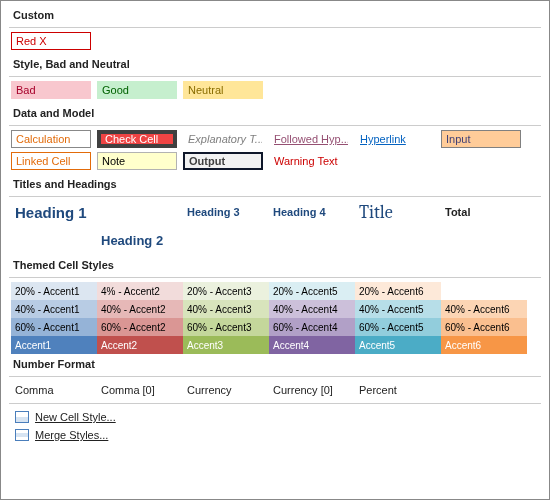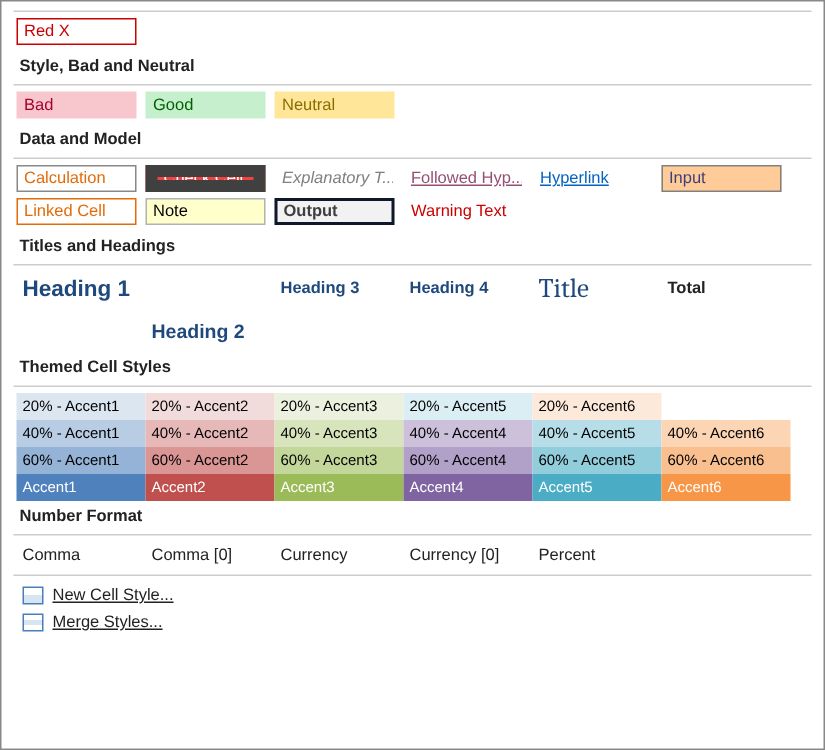--- a/index.html
+++ b/index.html
@@ -33,21 +33,21 @@
   }
   
   .redx { border:1px solid #c00; color:#c00; background:#fff; }
   
   .normal { background:#fff; border:2px solid #888; color:#000; }
   .bad { background:#f8c7ce; color:#a6002a; }
   .good { background:#c6efce; color:#006100; }
   .neutral { background:#ffe699; color:#8a6d00; }
   
   .calc { background:#fff; border:1px solid #888; color:#e26b0a; }
-  .check { background:#ef4444; border:8px solid #404040; color:#fff; }
+  .check { background:#ef4444; border:4px solid #404040; color:#fff; }
   .explan { background:#fff; color:#7f7f7f; font-style:italic; }
   .followed { background:#fff; color:#954f72; text-decoration:underline; }
   .hyperlink { background:#fff; color:#0563c1; text-decoration:underline; }
   .input { background:#ffcc99; border:1px solid #808080; color:#3f3f76; }
   .linked { background:#fff; color:#e26b0a; border:1px solid #e26b0a; }
   .note { background:#ffffcc; border:1px solid #b2b2b2; color:#000; }
   .output { background:#f2f2f2; border:2px solid #0f172a; color:#3f3f3f; font-weight:bold; }
   .warning { background:#fff; color:#cc0000; }
   
   .trow .swatch { border:none; background:none; height:22px; }
@@ -76,20 +76,21 @@
   .mini-icon.merge {
     background:
       linear-gradient(#fff 33%, #d7e4f2 33% 66%, #fff 66%);
   }
 </style>
 </head>
 <body>
 
 <div class="panel">
 
+  <div class="section-title">Custom</div>
   <div class="hr"></div>
   <div class="row">
     <div class="swatch redx">Red X</div>
   </div>
 
   <div class="section-title">Style, Bad and Neutral</div>
   <div class="hr"></div>
   <div class="row">
     <div class="swatch bad">Bad</div>
     <div class="swatch good">Good</div>
@@ -122,21 +123,21 @@
     <div class="swatch h4">Heading 4</div>
     <div class="swatch title">Title</div>
     <div class="swatch total">Total</div>
   </div>
 
   <div class="section-title">Themed Cell Styles</div>
   <div class="hr"></div>
   <div class="grid" id="themed-grid">
       <div class="row">
         <div class="swatch" style="background: rgb(220, 230, 241); color: rgb(0, 0, 0);">20% - Accent1</div>
-        <div class="swatch" style="background: rgb(242, 220, 219); color: rgb(0, 0, 0);">20% - Accent2</div>
+        <div class="swatch" style="background: rgb(242, 220, 219); color: rgb(0, 0, 0);">4% - Accent2</div>
         <div class="swatch" style="background: rgb(235, 241, 222); color: rgb(0, 0, 0);">20% - Accent3</div>
         <div class="swatch" style="background: rgb(218, 238, 243); color: rgb(0, 0, 0);">20% - Accent5</div>
         <div class="swatch" style="background: rgb(253, 233, 217); color: rgb(0, 0, 0);">20% - Accent6</div>
       </div>
       <div class="row">
         <div class="swatch" style="background: rgb(184, 204, 228); color: rgb(0, 0, 0);">40% - Accent1</div>
         <div class="swatch" style="background: rgb(230, 184, 183); color: rgb(0, 0, 0);">40% - Accent2</div>
         <div class="swatch" style="background: rgb(216, 228, 188); color: rgb(0, 0, 0);">40% - Accent3</div>
         <div class="swatch" style="background: rgb(204, 192, 218); color: rgb(0, 0, 0);">40% - Accent4</div>
         <div class="swatch" style="background: rgb(183, 222, 232); color: rgb(0, 0, 0);">40% - Accent5</div>

